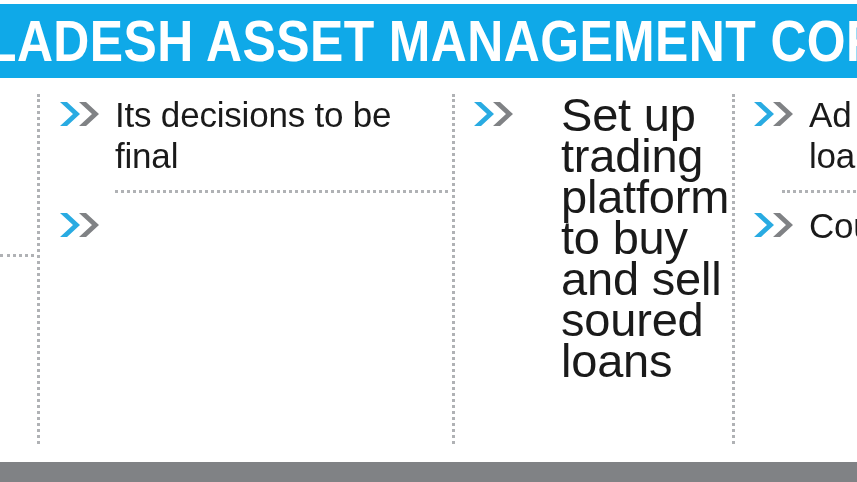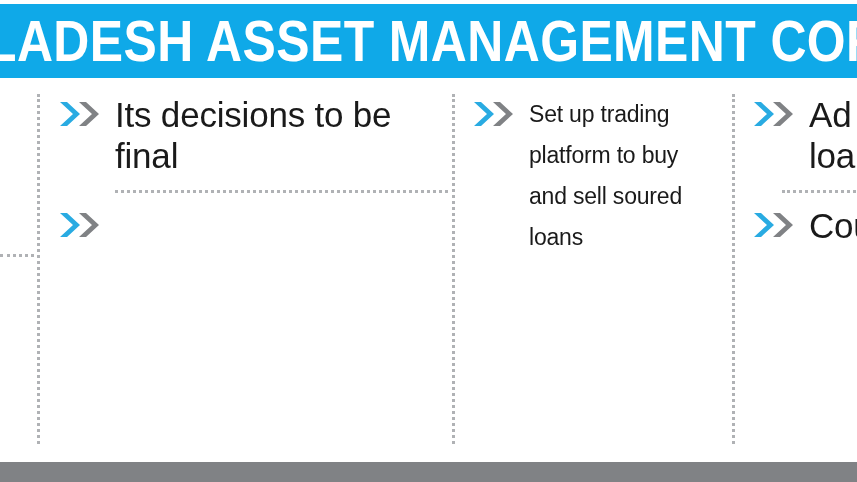--- a/index.html
+++ b/index.html
@@ -102,21 +102,21 @@
   .bullet-text {
     font-family: "Liberation Sans Narrow", "Liberation Sans", sans-serif;
     font-size: 35px;
     line-height: 41px;
     color: #1a1a1a;
     font-weight: normal;
     letter-spacing: -0.2px;
     white-space: normal;
   }
   #col-1 .bullet-text { font-size: 35px; line-height: 41px; }
-  #col-2 .bullet-text { font-size: 23px; line-height: 41px; }
+  #col-2 .bullet-text { font-size: 47px; line-height: 41px; margin-left: 32px; }
   #col-3 .bullet-text { font-size: 35px; line-height: 41px; }
 
   
   .hseparator {
     height: 0;
     border-top: 3px dotted #b0b2b5;
     margin: 14px 0 12px 57px;
   }
   #col-3 .hseparator { margin-left: 30px; }
 

